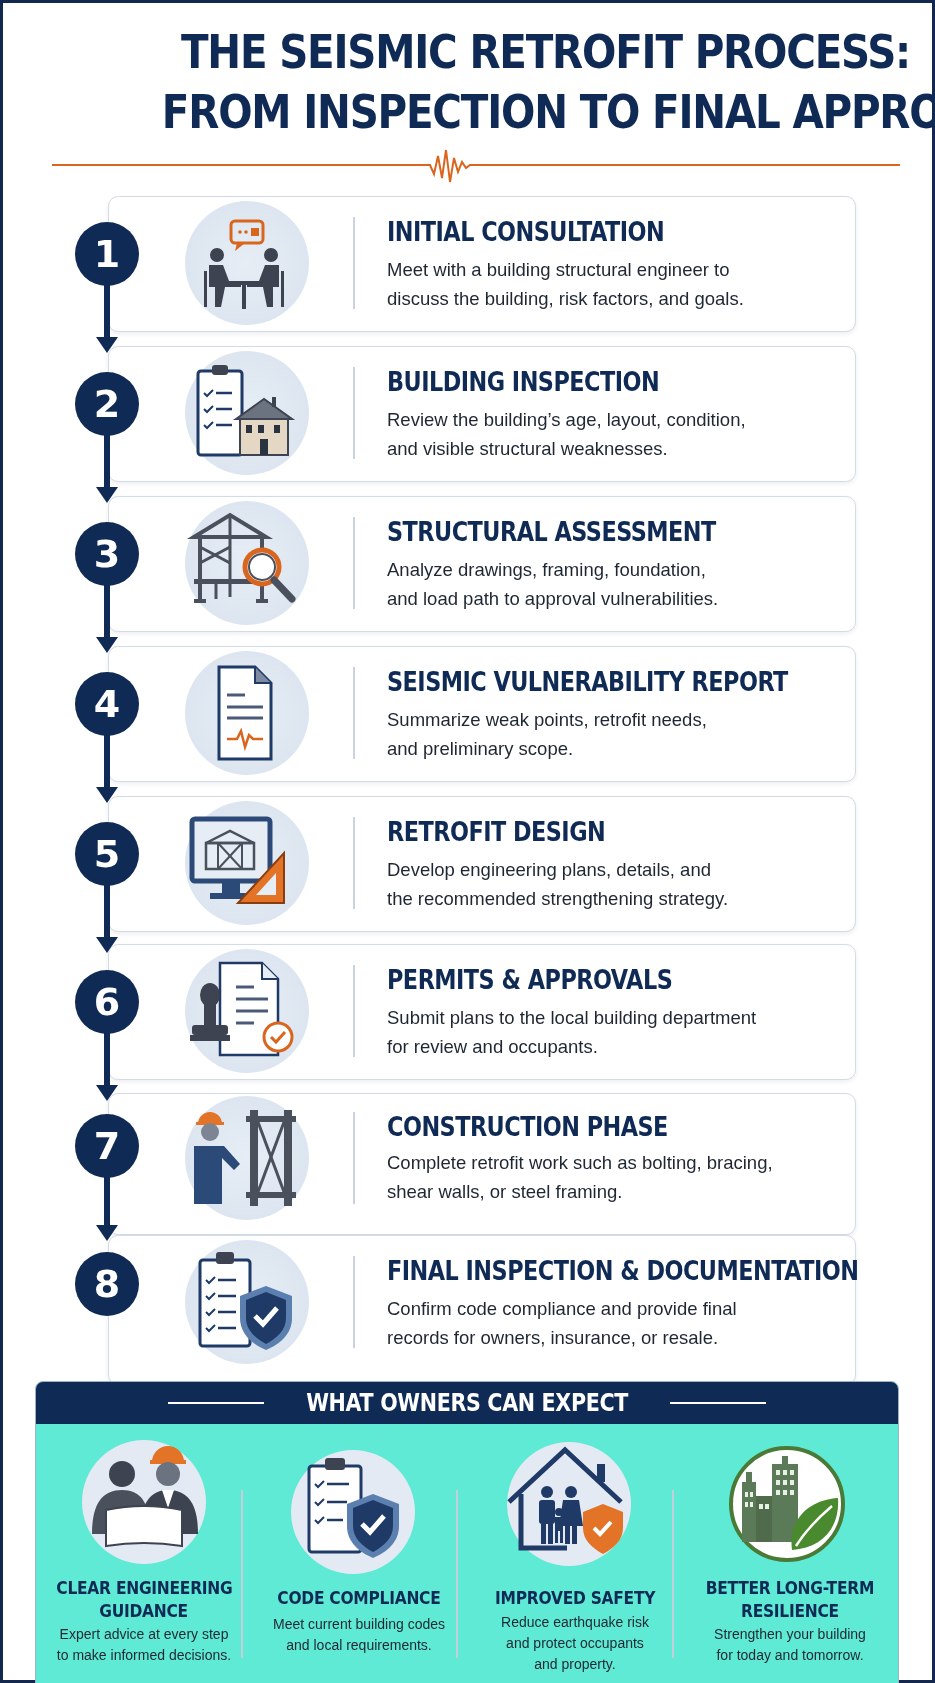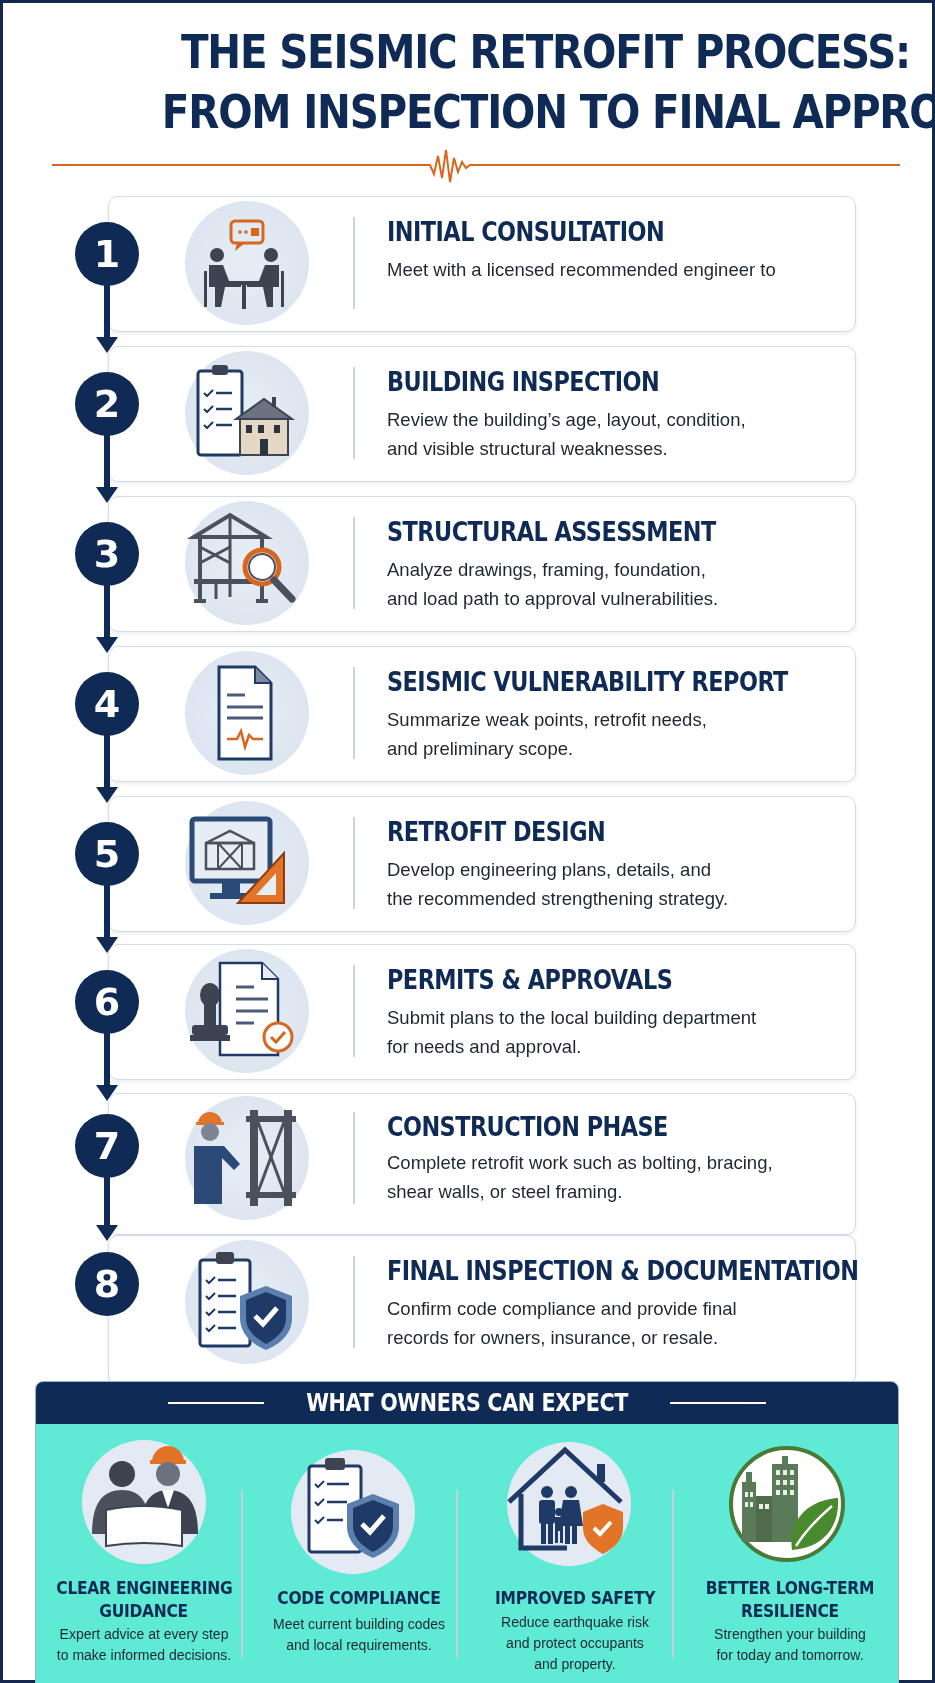--- a/index.html
+++ b/index.html
@@ -151,21 +151,22 @@
       <circle cx="82" cy="48" r="7" fill="#3d4350"></circle>
       <path d="M90 58 h-14 l-6 16 h-12 v6 h16 l4 20 h6 v-20 h6 z" fill="#3d4350"></path>
       <rect x="92" y="64" width="3" height="36" fill="#3d4350"></rect>
       <rect x="38" y="74" width="34" height="4" fill="#3d4350"></rect>
       <rect x="53" y="78" width="4" height="24" fill="#3d4350"></rect>
     </svg>
   </div>
   <div class="vsep"></div>
   <div class="step-title">INITIAL CONSULTATION</div>
   <div class="step-desc">
-    <div>Meet with a licensed recommended engineer to</div>
+    <div>Meet with a building structural engineer to</div>
+      <div>discuss the building, risk factors, and goals.</div>
   </div>
 </div>
 <div class="step-num" style="top:222px;">1</div>
 <div class="connector" style="top:285px;height:68px;">
     <div class="shaft" style="height:54px;"></div>
     <div class="head" style="top:52px;"></div>
   </div>
 
 <div class="step-card" style="top:346px;">
   <div class="icon-wrap">
@@ -303,21 +304,21 @@
       <rect x="8" y="70" width="36" height="10" rx="3" fill="#3d4350"></rect>
       <rect x="6" y="80" width="40" height="6" fill="#3d4350"></rect>
       <circle cx="94" cy="82" r="14" fill="#ffffff" stroke="#d9661f" stroke-width="3"></circle>
       <path d="M87 82 l5 5 l9 -10" fill="none" stroke="#d9661f" stroke-width="3"></path>
     </svg>
   </div>
   <div class="vsep"></div>
   <div class="step-title">PERMITS &amp; APPROVALS</div>
   <div class="step-desc">
     <div>Submit plans to the local building department</div>
-      <div>for needs and approval.</div>
+      <div>for review and occupants.</div>
   </div>
 </div>
 <div class="step-num" style="top:970px;">6</div>
 <div class="connector" style="top:1033px;height:68px;">
     <div class="shaft" style="height:54px;"></div>
     <div class="head" style="top:52px;"></div>
   </div>
 
 <div class="step-card" style="top:1093px;height:142px;">
   <div class="icon-wrap" style="height:126px;">

